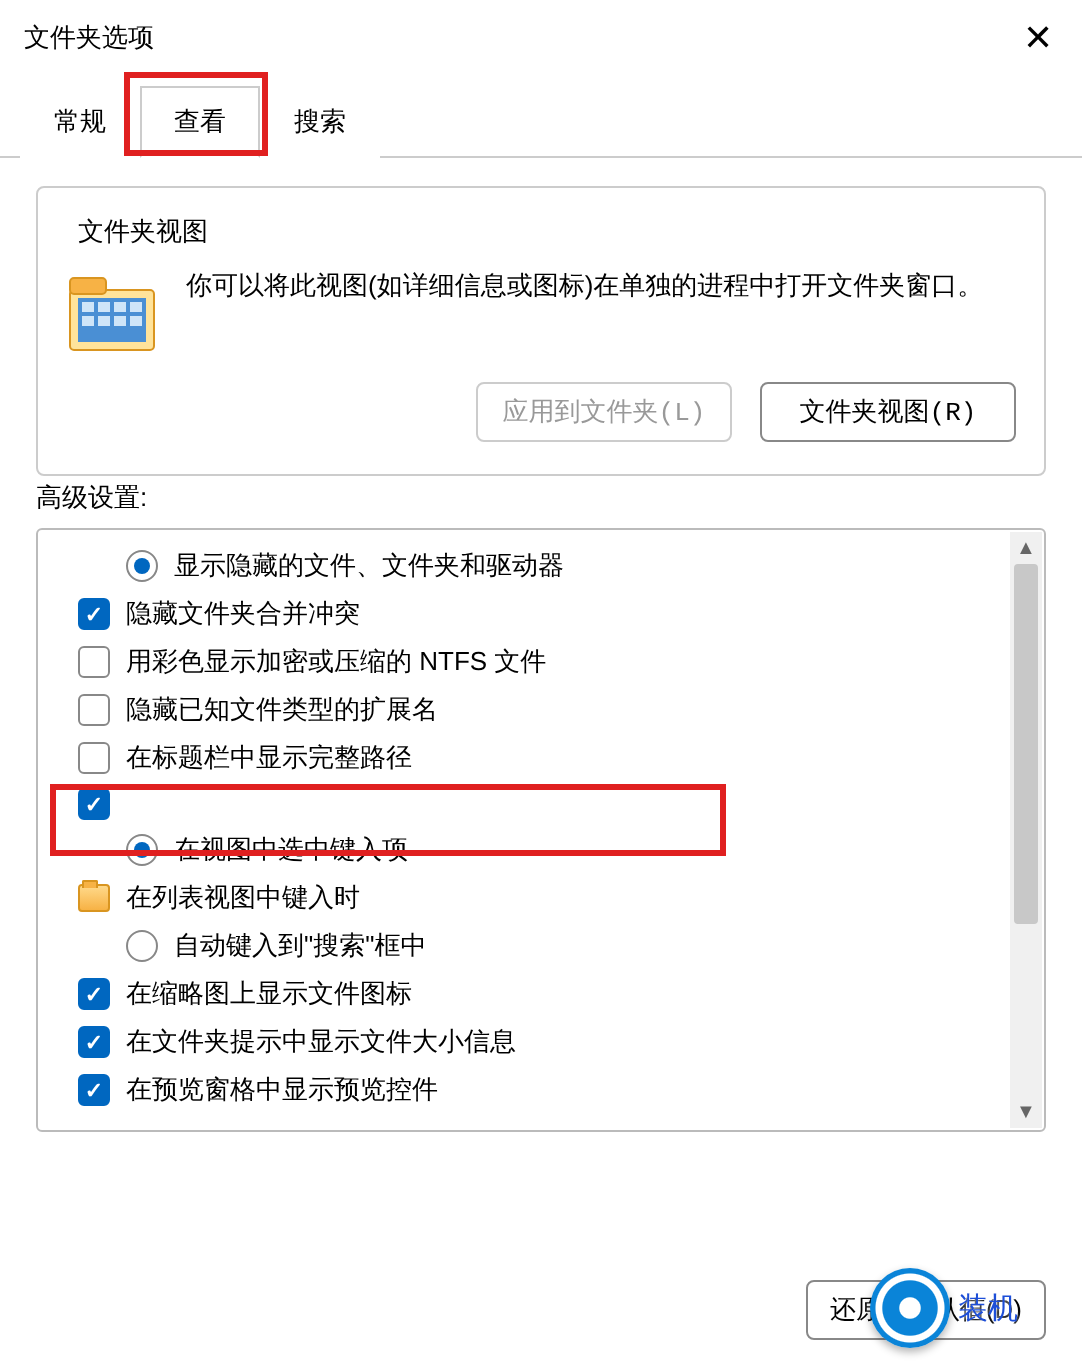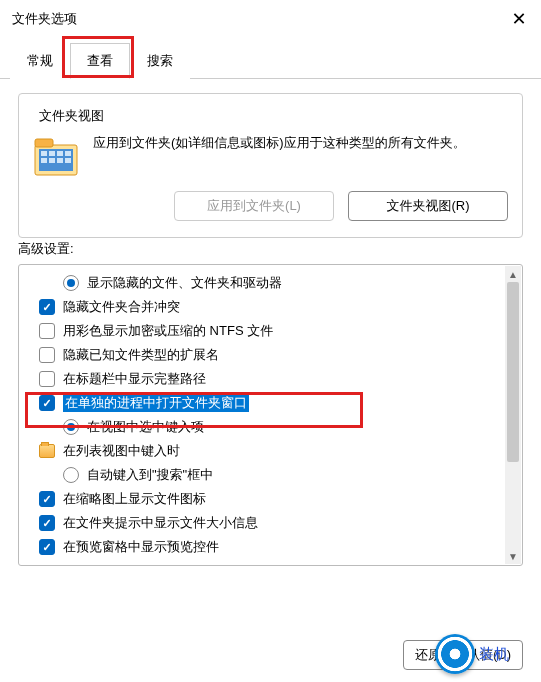--- a/index.html
+++ b/index.html
@@ -77,27 +77,28 @@
     }
     .folderview-text { font-size: 13px; line-height: 1.5; }
     .button-row {
       display: flex;
       gap: 14px;
       margin-top: 14px;
       justify-content: flex-end;
     }
     .btn {
       padding: 5px 0;
-      width: 160px;
+      width: 128px;
       text-align: center;
       border: 1px solid #888;
       border-radius: 4px;
       background: #fff;
       font-size: 13px;
       cursor: pointer;
+      font-family: Liberation Mono, monospace;
     }
     .btn.disabled { color: #999; border-color: #ccc; cursor: default; }
     .section-label { font-size: 13px; margin-bottom: 6px; }
     .settings-box {
       border: 1px solid #bbb;
       border-radius: 3px;
       height: 302px;
       overflow-y: auto;
       padding: 6px 8px 6px 8px;
       position: relative;
@@ -254,21 +255,21 @@
           <rect x="8" y="16" width="6" height="5" fill="#cfe5f8"></rect>
             <rect x="16" y="16" width="6" height="5" fill="#cfe5f8"></rect>
           <rect x="24" y="16" width="6" height="5" fill="#cfe5f8"></rect>
             <rect x="32" y="16" width="6" height="5" fill="#cfe5f8"></rect>
           <rect x="8" y="23" width="6" height="5" fill="#cfe5f8"></rect>
             <rect x="16" y="23" width="6" height="5" fill="#cfe5f8"></rect>
           <rect x="24" y="23" width="6" height="5" fill="#cfe5f8"></rect>
             <rect x="32" y="23" width="6" height="5" fill="#cfe5f8"></rect>
         </svg>
       </div>
-      <div class="folderview-text">应用到文件夹(如详细信息或图标)应用于这种类型的所有文件夹。</div>
+      <div class="folderview-text">你可以将此视图(如详细信息或图标)在单独的进程中打开文件夹窗口。</div>
     </div>
     <div class="button-row">
       <div class="btn disabled">应用到文件夹(L)</div>
       <div class="btn">文件夹视图(R)</div>
     </div>
   </div>
 
   <div class="section-label">高级设置:</div>
 
   <div class="settings-box" style="position:relative;">
@@ -288,21 +289,20 @@
         <div class="setting-row">
           <span class="checkbox"></span>
           <span>隐藏已知文件类型的扩展名</span>
         </div>
         <div class="setting-row">
           <span class="checkbox"></span>
           <span>在标题栏中显示完整路径</span>
         </div>
         <div class="setting-row">
           <span class="checkbox checked">✓</span>
-          <span class="highlighted-label">在单独的进程中打开文件夹窗口</span>
         </div>
         <div class="setting-row indent">
           <span class="radio checked"></span>
           <span>在视图中选中键入项</span>
         </div>
         <div class="setting-row">
           <span class="yellow-folder"></span>
           <span>在列表视图中键入时</span>
         </div>
         <div class="setting-row indent">

